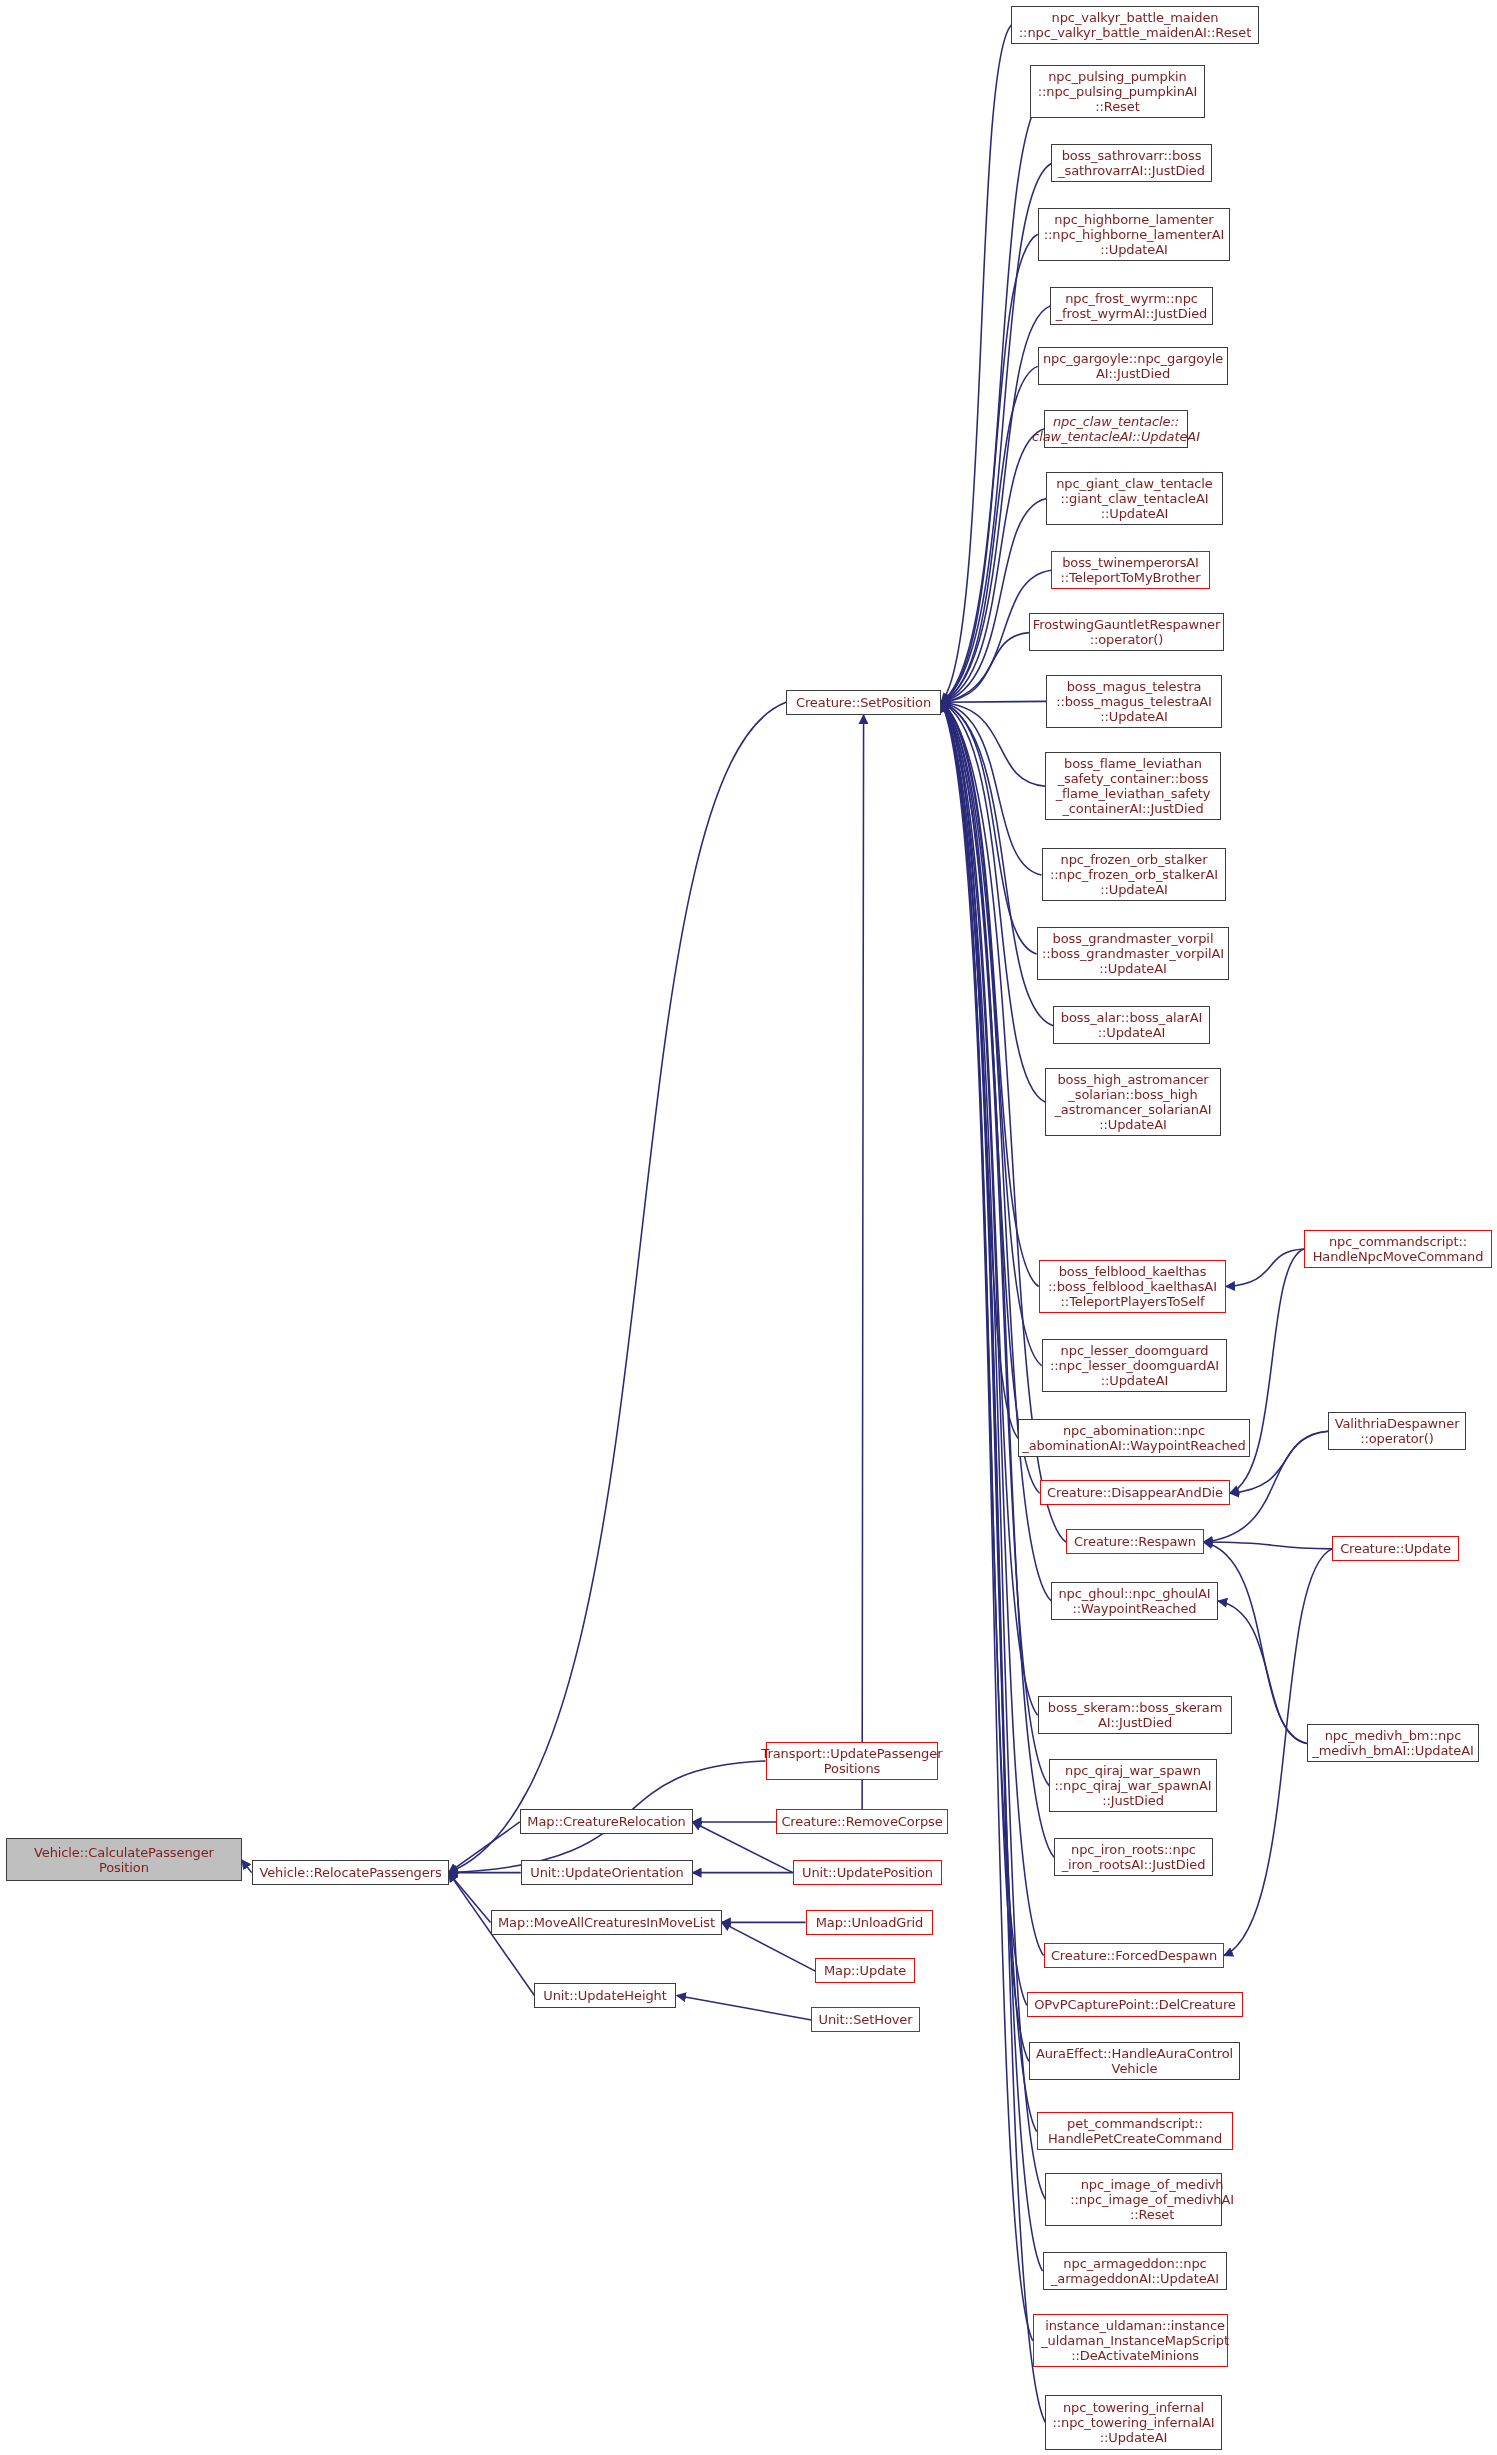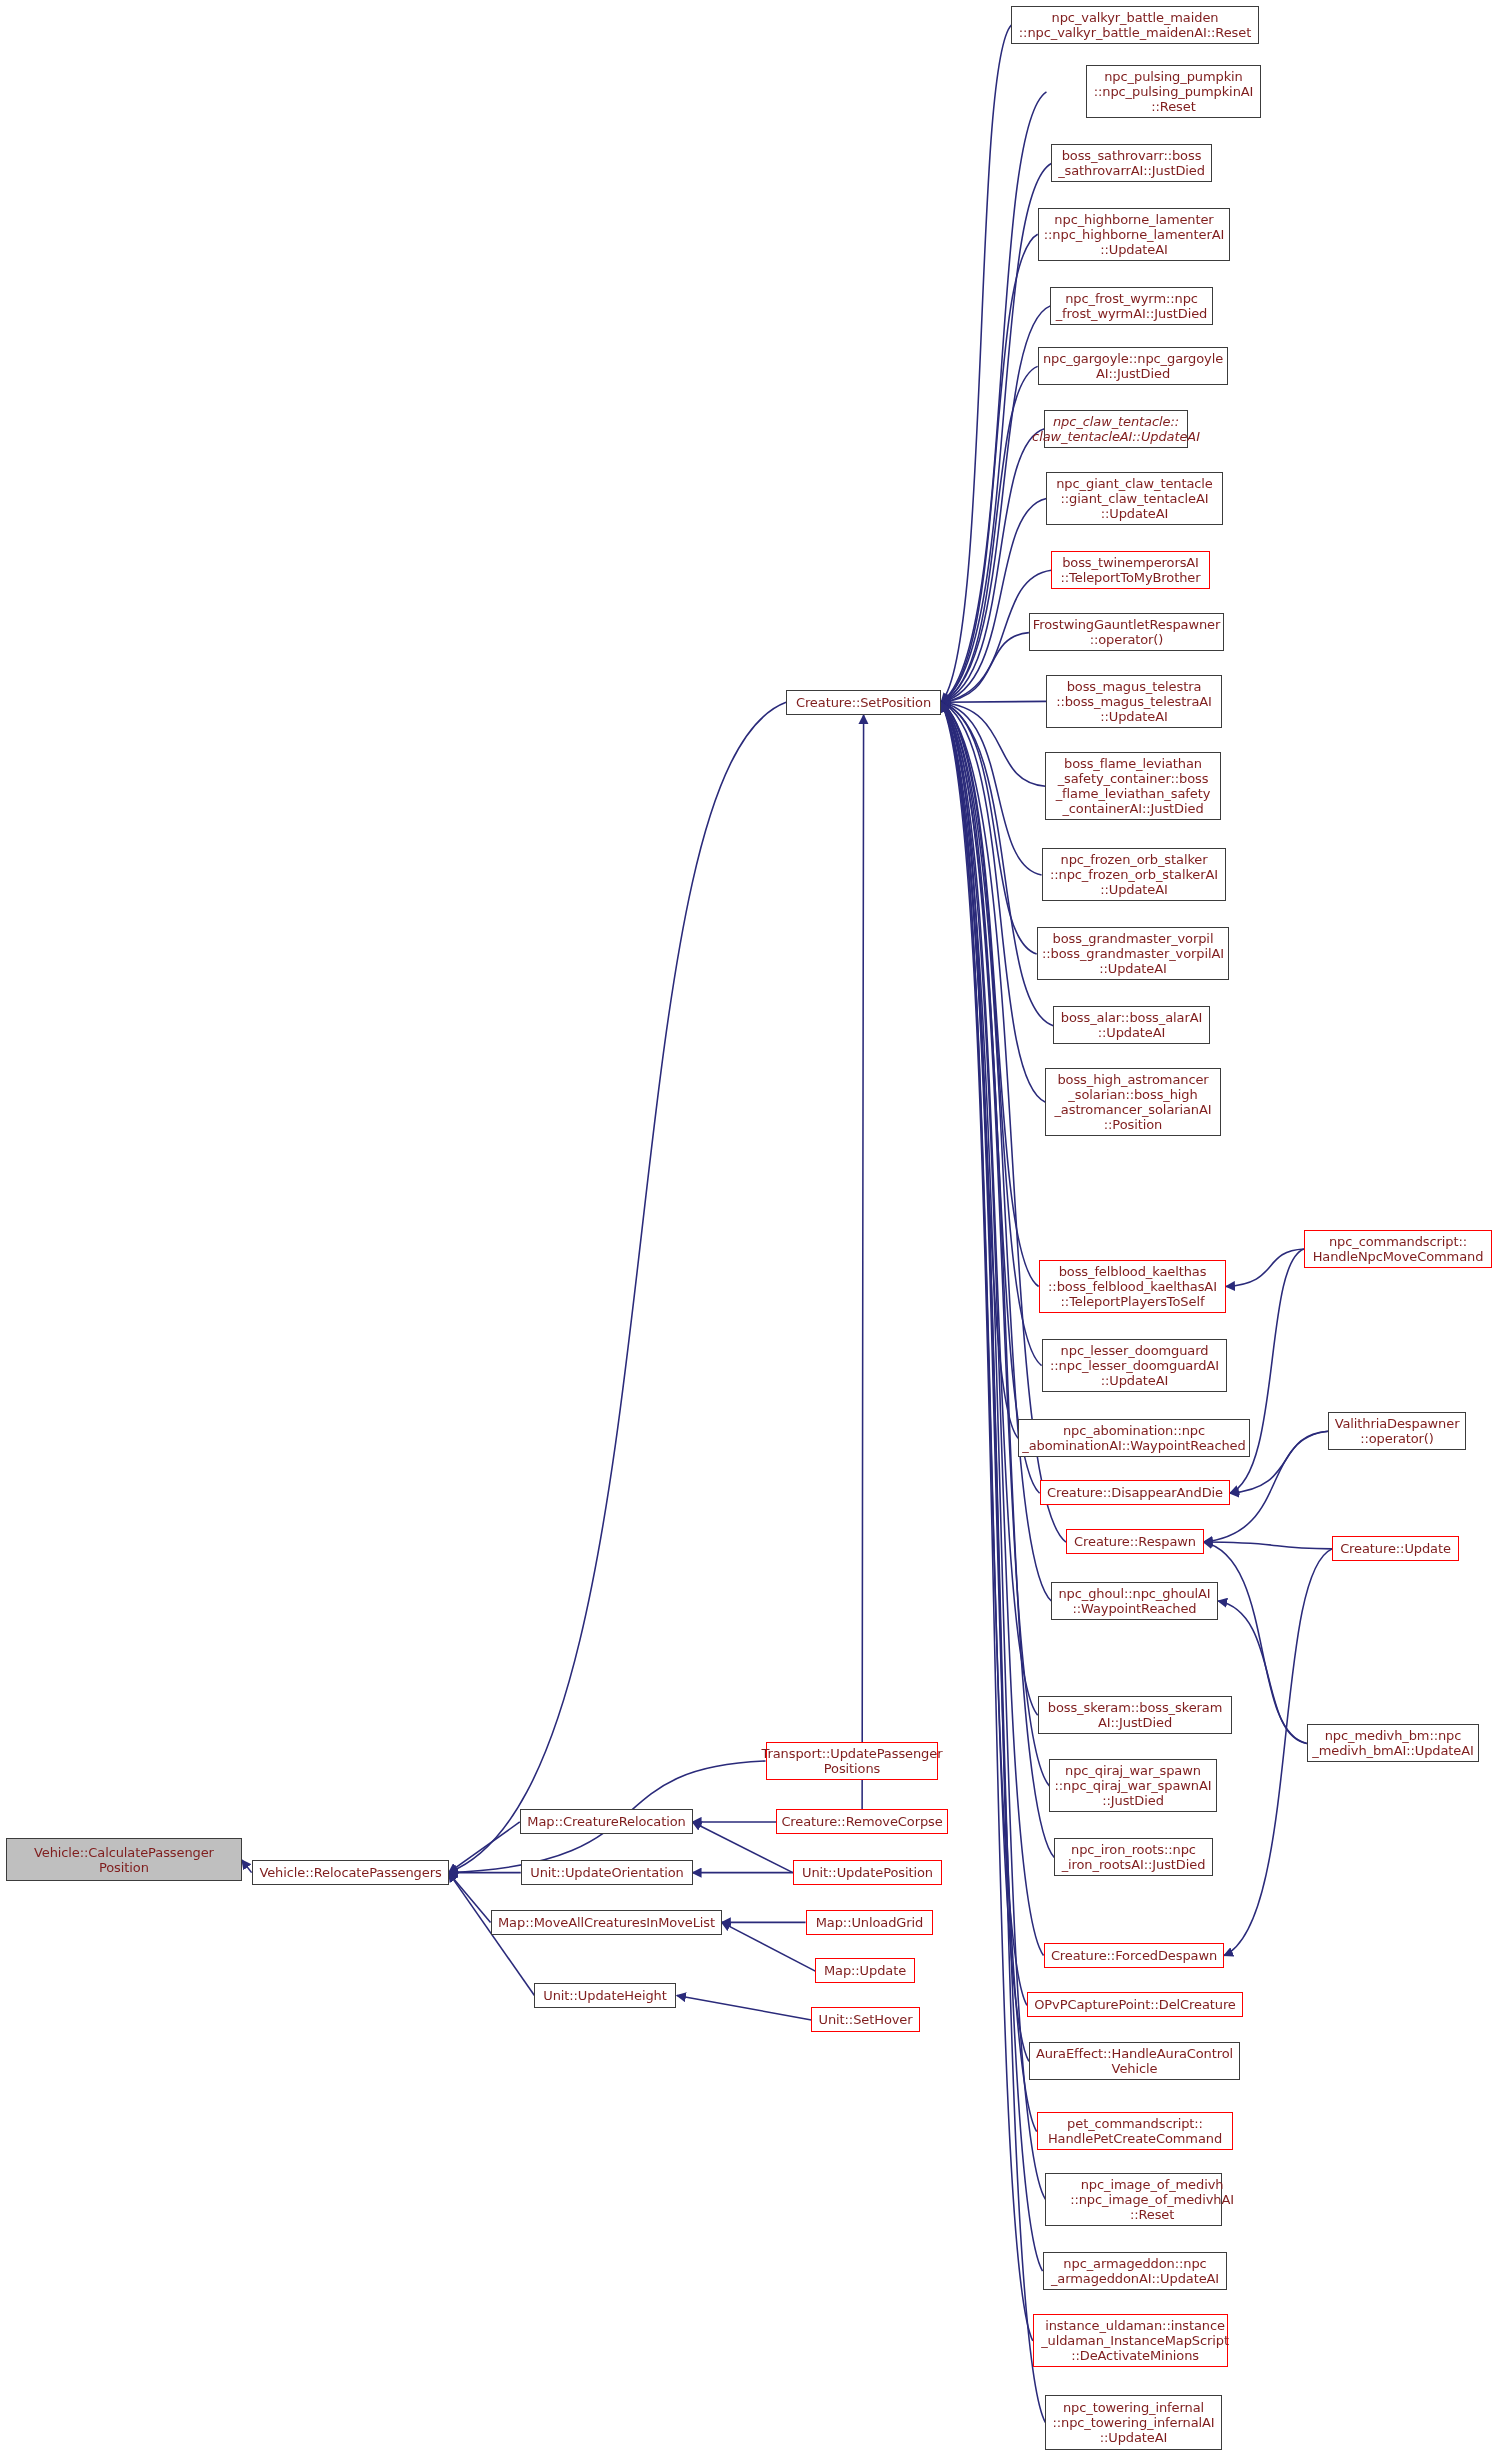--- a/index.html
+++ b/index.html
@@ -91,21 +91,21 @@
       <div class="node red" style="left: 776px; top: 1809px; width: 172px; height: 25px;">Creature::RemoveCorpse</div>
       <div class="node red" style="left: 793px; top: 1860px; width: 149px; height: 25px;">Unit::UpdatePosition</div>
       <div class="node red" style="left: 806px; top: 1910px; width: 127px; height: 25px;">Map::UnloadGrid</div>
       <div class="node red" style="left: 815px; top: 1958px; width: 100px; height: 25px;">Map::Update</div>
       <div class="node red" style="left: 811px; top: 2007px; width: 109px; height: 25px;">Unit::SetHover</div>
       <div class="node red" style="left: 766px; top: 1742px; width: 172px; height: 38px;">Transport::UpdatePassenger
 Positions</div>
       <div class="node" style="left: 786px; top: 690px; width: 155px; height: 25px;">Creature::SetPosition</div>
       <div class="node" style="left: 1011px; top: 5.9px; width: 248px; height: 38px;">npc_valkyr_battle_maiden
 ::npc_valkyr_battle_maidenAI::Reset</div>
-      <div class="node" style="left: 1086px; top: 65px; width: 175px; height: 53px;">npc_pulsing_pumpkin
+      <div class="node" style="left: 1030px; top: 65px; width: 175px; height: 53px;">npc_pulsing_pumpkin
 ::npc_pulsing_pumpkinAI
 ::Reset</div>
       <div class="node" style="left: 1051px; top: 144px; width: 161px; height: 38px;">boss_sathrovarr::boss
 _sathrovarrAI::JustDied</div>
       <div class="node" style="left: 1038px; top: 208px; width: 192px; height: 53px;">npc_highborne_lamenter
 ::npc_highborne_lamenterAI
 ::UpdateAI</div>
       <div class="node" style="left: 1050px; top: 287px; width: 163px; height: 38px;">npc_frost_wyrm::npc
 _frost_wyrmAI::JustDied</div>
       <div class="node" style="left: 1038px; top: 347px; width: 190px; height: 38px;">npc_gargoyle::npc_gargoyle
@@ -130,21 +130,21 @@
 ::npc_frozen_orb_stalkerAI
 ::UpdateAI</div>
       <div class="node" style="left: 1037px; top: 927px; width: 192px; height: 53px;">boss_grandmaster_vorpil
 ::boss_grandmaster_vorpilAI
 ::UpdateAI</div>
       <div class="node" style="left: 1053px; top: 1006px; width: 157px; height: 38px;">boss_alar::boss_alarAI
 ::UpdateAI</div>
       <div class="node" style="left: 1045px; top: 1068px; width: 176px; height: 68px;">boss_high_astromancer
 _solarian::boss_high
 _astromancer_solarianAI
-::Position</div>
+::UpdateAI</div>
       <div class="node red" style="left: 1039px; top: 1260px; width: 187px; height: 53px;">boss_felblood_kaelthas
 ::boss_felblood_kaelthasAI
 ::TeleportPlayersToSelf</div>
       <div class="node" style="left: 1042px; top: 1339px; width: 185px; height: 53px;">npc_lesser_doomguard
 ::npc_lesser_doomguardAI
 ::UpdateAI</div>
       <div class="node" style="left: 1018px; top: 1419px; width: 232px; height: 38px;">npc_abomination::npc
 _abominationAI::WaypointReached</div>
       <div class="node red" style="left: 1040px; top: 1480px; width: 190px; height: 25px;">Creature::DisappearAndDie</div>
       <div class="node red" style="left: 1066px; top: 1529px; width: 138px; height: 25px;">Creature::Respawn</div>

